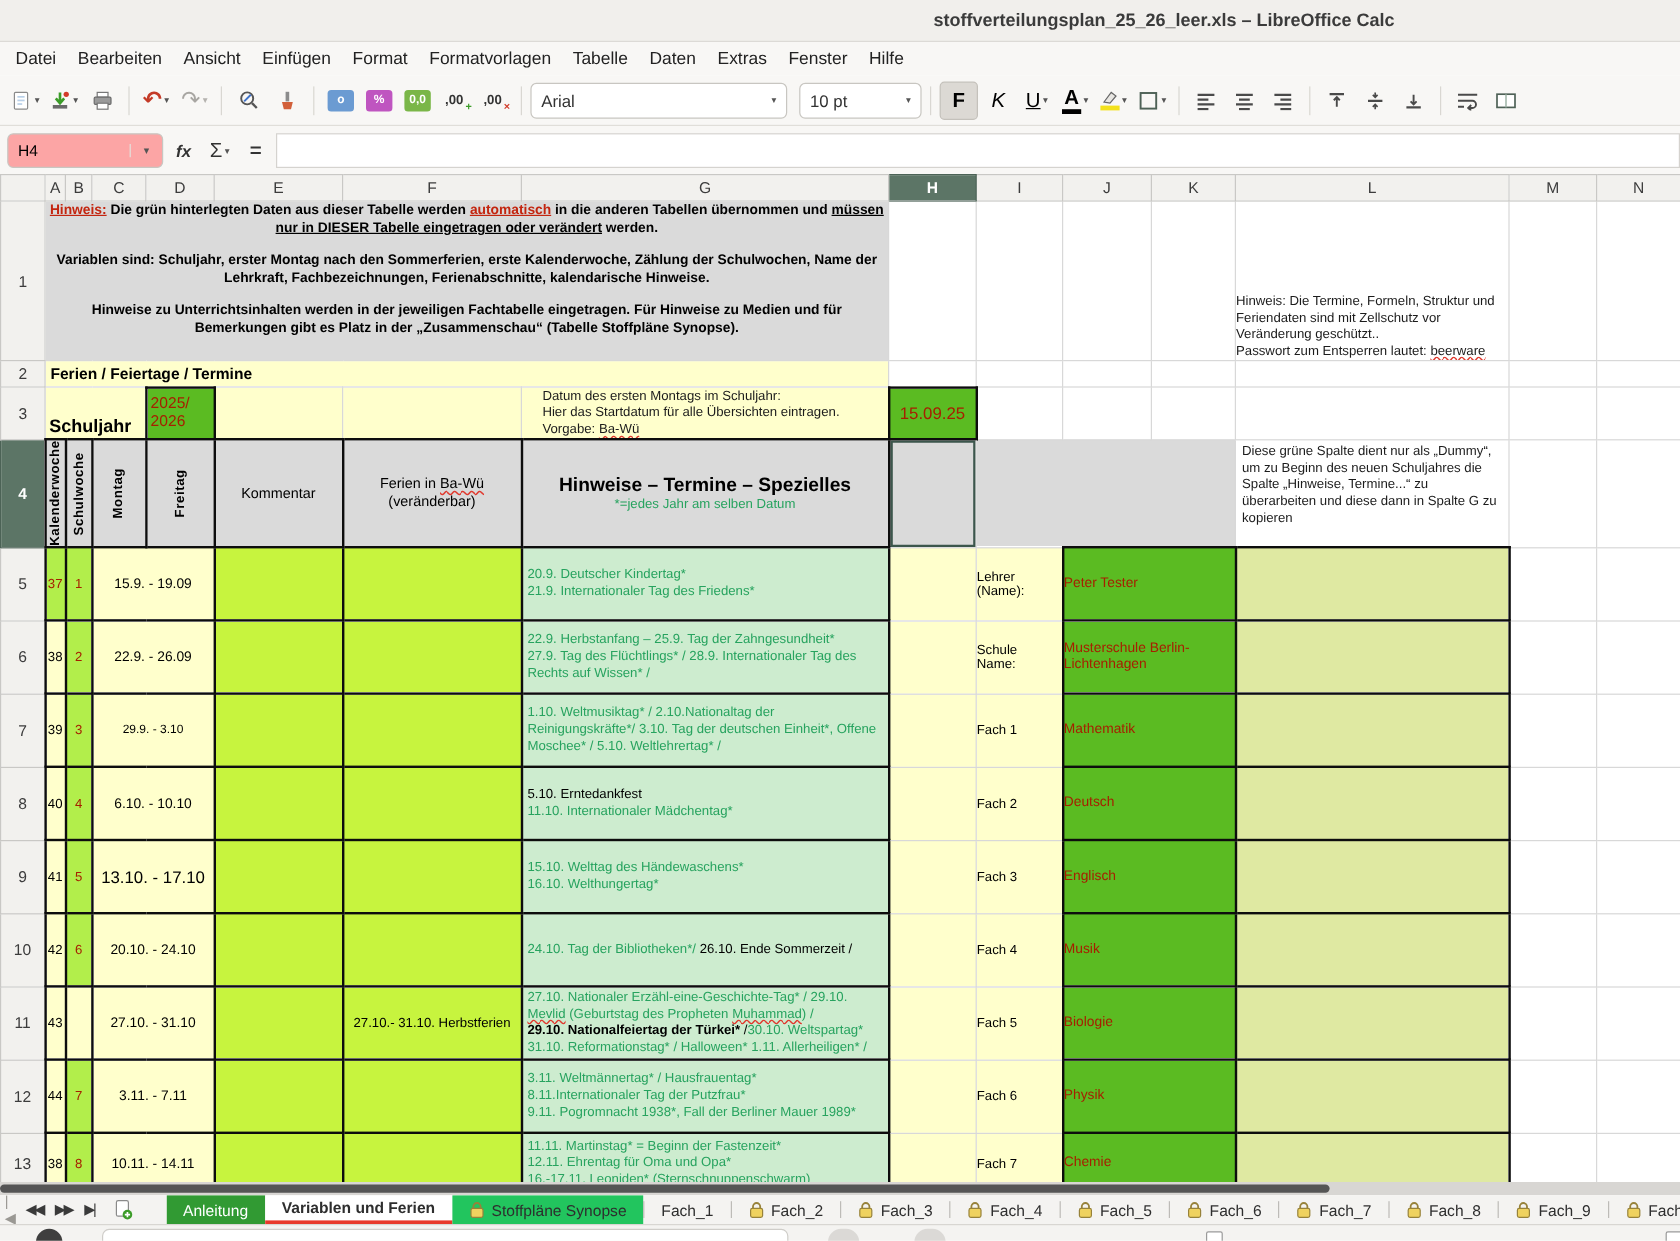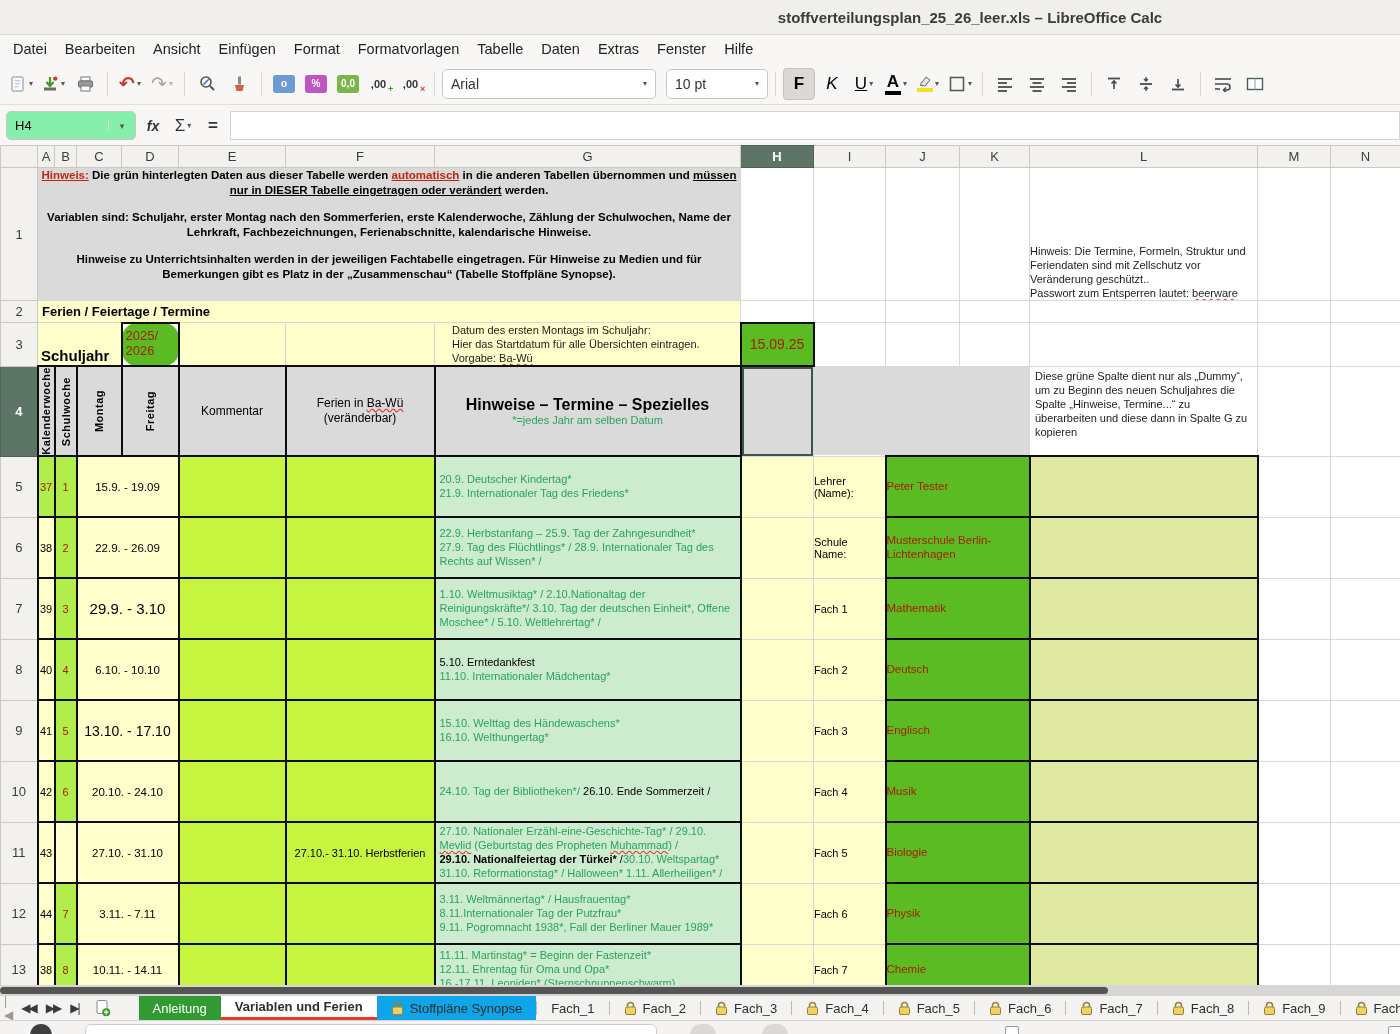--- a/index.html
+++ b/index.html
@@ -16,21 +16,21 @@
   .tsep{width:1px;height:24px;background:#d9d7d2;margin:0 5px;}
   .chev{font-size:8px;color:#555;margin-left:2px;}
   .combo{background:#fff;border:1px solid #c8c6c1;border-radius:5px;height:28px;display:flex;align-items:center;padding:0 8px;font-size:14px;color:#333;justify-content:space-between;}
   .combo .cv{}
   .glyph{font-size:19px;line-height:1;}
   .fi{font-size:17px;font-weight:700;}
   .numbox{width:22px;height:18px;border-radius:3px;color:#fff;font-size:10px;font-weight:700;display:flex;align-items:center;justify-content:center;}
   .decbtn{font-size:11px;font-weight:700;color:#333;position:relative;padding-right:3px;}
   .decbtn .mini{position:absolute;right:-4px;bottom:-4px;font-size:9px;font-weight:700;}
   .formulabar{height:41px;background:#f8f7f5;border-bottom:1px solid #cfcdc9;display:flex;align-items:center;padding:0 0 0 6px;gap:4px;}
-  .namebox{width:128px;height:27px;background:#86efac;border:1px solid #c8c6c1;border-radius:5px;display:flex;align-items:center;}
+  .namebox{width:128px;height:27px;background:#fca5a5;border:1px solid #c8c6c1;border-radius:5px;display:flex;align-items:center;}
   .namebox .nv{flex:1;padding-left:8px;font-size:13px;}
   .namebox .nbtn{width:26px;text-align:center;color:#555;font-size:9px;border-left:1px solid #e3e1dd;}
   .fbtn{width:26px;height:26px;display:flex;align-items:center;justify-content:center;color:#333;}
   .fx{font-style:italic;font-size:14px;font-weight:700;}
   .sigma{font-size:17px;}
   .eq{font-size:17px;font-weight:700;}
   .finput{flex:1;height:27px;background:#fff;border:1px solid #d5d3cf;border-left:1px solid #d5d3cf;margin-right:0;}
   
   .gridwrap{position:absolute;top:145px;left:0;width:1400px;height:840px;overflow:hidden;background:#fff;}
   table.sheet{border-collapse:collapse;table-layout:fixed;width:1400px;}
@@ -69,21 +69,21 @@
   .sideval{font-size:11.5px;padding-left:5px;line-height:1.2;}
   
   .hscroll{position:absolute;top:985px;left:0;width:1400px;height:11px;background:#d8d6d3;}
   .hthumb{position:absolute;top:2px;left:0;width:1108px;height:7px;background:#555;border-radius:4px;}
   .tabbar{position:absolute;top:996px;left:0;width:1400px;height:24px;background:#f4f3f1;display:flex;align-items:stretch;overflow:hidden;}
   .navbtns{display:flex;align-items:center;padding:0 4px;gap:10px;color:#3a3a3a;}
   .navg{font-size:12px;letter-spacing:-2px;}
   .tab{display:flex;align-items:center;gap:6px;padding:0 14px;font-size:13px;color:#2e2e2e;white-space:nowrap;}
   .tab.greenbg{background:#319a33;color:#fff;}
   .tab.activebg{background:#fff;font-weight:700;border-bottom:3px solid #e8392b;}
-  .tab.orangebg{background:#0ea5e9;}
+  .tab.orangebg{background:#22c55e;}
   .vsep{width:1px;height:14px;background:#bdbbb7;align-self:center;}
   .findbar{position:absolute;top:1020px;left:0;width:1400px;height:14px;background:#f4f3f1;border-top:1px solid #d8d6d2;overflow:hidden;}
   .fb-close{position:absolute;left:30px;top:3px;width:22px;height:22px;border-radius:50%;background:#3f3f3f;}
   .fb-input{position:absolute;left:85px;top:3px;width:570px;height:24px;background:#fff;border:1px solid #cfcdc9;border-radius:6px;}
   .fb-rbtn{position:absolute;top:3px;width:26px;height:22px;border-radius:11px;background:#dbd9d6;}
   .fb-chk{position:absolute;top:5px;width:12px;height:12px;background:#fff;border:1px solid #9a9a9a;border-radius:2px;}
   svg{display:block;}
 </style>
 </head>
 <body>
@@ -396,21 +396,21 @@
       <td class="c"></td>
       <td class="c"></td>
       <td class="c"></td>
       <td class="c"></td>
       <td class="c"></td>
     </tr>
 
     <tr style="height:40px;">
       <th class="hd">3</th>
       <td class="c yellow" colspan="3" style="vertical-align:bottom;font-size:15px;font-weight:700;padding:0 0 1px 3px;">Schuljahr</td>
-      <td class="thick green darkred bold" style="font-size:13px;padding-left:3px;white-space:pre-line;line-height:1.15;border-radius:15px;">2025/
+      <td class="thick green darkred bold" style="font-size:13px;padding-left:3px;white-space:pre-line;line-height:1.15;">2025/
 2026</td>
       <td class="c yellow"></td>
       <td class="c yellow"></td>
       <td class="c yellow note" style="padding-left:17px;">
         <div>Datum des ersten Montags im Schuljahr:</div>
         <div>Hier das Startdatum für alle Übersichten eintragen.</div>
         <div><span>Vorgabe: </span><span class="wavyred">Ba-Wü</span></div>
       </td>
       <td class="thick green darkred bold ctr" style="font-size:14px;">15.09.25</td>
       <td class="c"></td>
@@ -492,21 +492,21 @@
 Name:</td>
           <td class="thick green darkred sideval" colspan="2">Musterschule Berlin-Lichtenhagen</td>
           <td class="thick dummy"></td>
           <td class="c"></td>
           <td class="c"></td>
         </tr>
         <tr style="height: 61px;">
           <th class="hd">7</th>
           <td class="thick ctr yellow" style="font-size: 11px;">39</td>
           <td class="thick ctr kwg darkred bold" style="font-size: 11px;">3</td>
-          <td class="thick yellow ctr" colspan="2" style="font-size: 15px; margin-left: 24px;">29.9. - 3.10</td>
+          <td class="thick yellow ctr" colspan="2" style="font-size: 10px; margin-left: 24px;">29.9. - 3.10</td>
           <td class="thick brightg"></td>
           <td class="thick brightg ctr" style="font-size: 11px;"></td>
           <td class="thick mint" style="vertical-align: middle;">
             <div style="max-height: 55px; overflow: hidden; padding: 1px 4px;">
               <div class="gline"><span class="seg-g">1.10. Weltmusiktag* / 2.10.Nationaltag der Reinigungskräfte*/ 3.10. Tag der deutschen Einheit*, Offene Moschee* / 5.10. Weltlehrertag* /</span></div>
             </div>
           </td>
           <td class="c yellow"></td>
           <td class="c yellow sidelabel">Fach 1</td>
           <td class="thick green darkred sideval bold" colspan="2">Mathematik</td>

